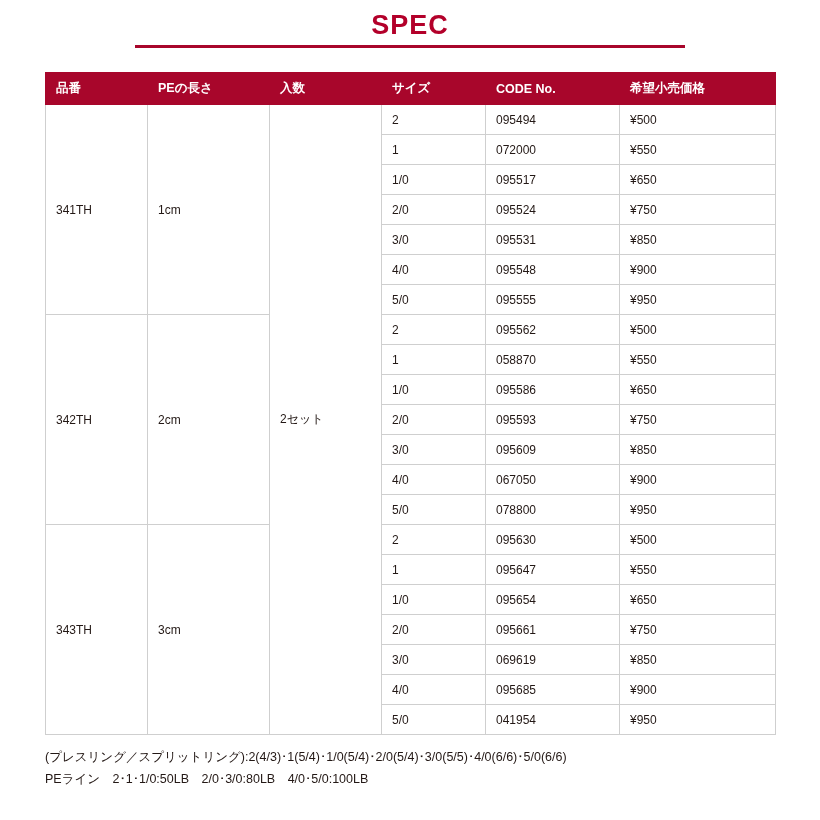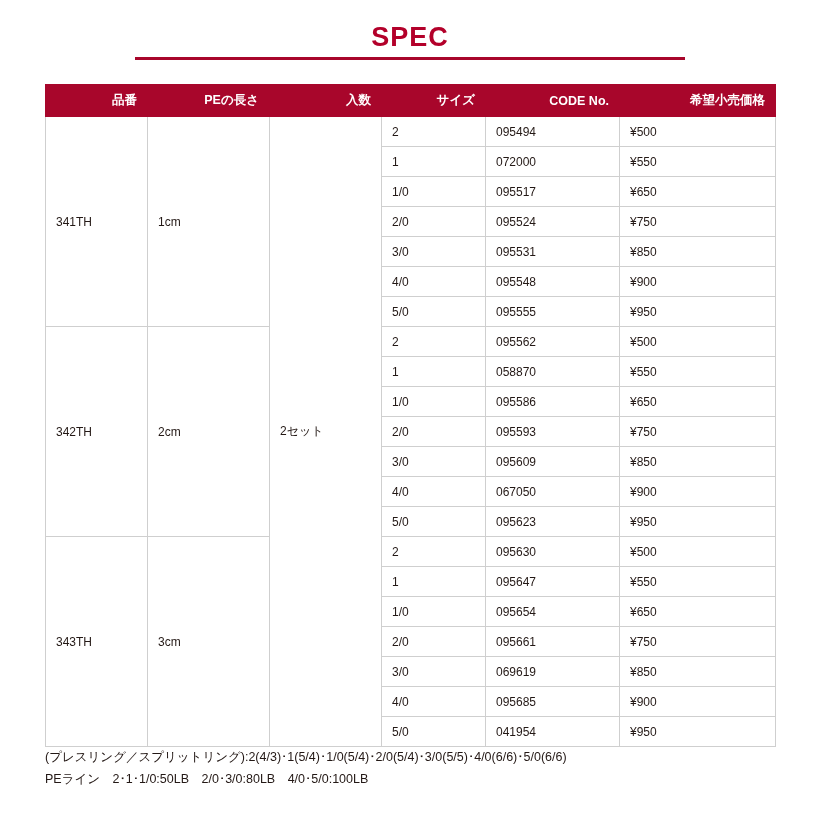--- a/index.html
+++ b/index.html
@@ -16,21 +16,21 @@
   }
   .page {
     position: relative;
     width: 820px;
     height: 820px;
     box-sizing: border-box;
   }
 
   
   .header {
-    padding-top: 24px;
+    padding-top: 12px;
     text-align: center;
   }
   .spec-title {
     font-family: "Liberation Sans", sans-serif;
     font-weight: bold;
     font-size: 27px;
     letter-spacing: 1px;
     color: #b3002a;
     line-height: 1.0;
   }
@@ -57,21 +57,21 @@
   table.spec {
     border-collapse: collapse;
     width: 730px;
     table-layout: fixed;
   }
   table.spec th {
     background: #a8062b;
     color: #ffffff;
     font-size: 12.5px;
     font-weight: bold;
-    text-align: right;
+    text-align: left;
     padding: 7px 10px;
     border: 1px solid #a8062b;
     height: 16px;
   }
   table.spec td {
     border: 1px solid #cfcfcf;
     font-size: 12px;
     padding: 6px 10px;
     height: 17px;
     vertical-align: middle;
@@ -83,21 +83,21 @@
   }
   .col1 { width: 102px; }
   .col2 { width: 122px; }
   .col3 { width: 112px; }
   .col4 { width: 104px; }
   .col5 { width: 134px; }
   .col6 { width: 156px; }
 
   
   .notes {
-    margin: 0 auto 0 auto;
+    margin: 12px auto 0 auto;
     width: 730px;
     font-size: 12.5px;
     line-height: 1.75;
     color: #231815;
   }
   .note-line {
     white-space: nowrap;
   }
 </style>
 </head>
@@ -198,21 +198,21 @@
           <td>095609</td>
           <td>¥850</td>
         </tr>
         <tr>
           <td>4/0</td>
           <td>067050</td>
           <td>¥900</td>
         </tr>
         <tr>
           <td>5/0</td>
-          <td>095623</td>
+          <td>078800</td>
           <td>¥950</td>
         </tr>
 
         <tr>
           <td class="merge" rowspan="7">343TH</td>
           <td class="merge" rowspan="7">3cm</td>
           <td>2</td>
           <td>095630</td>
           <td>¥500</td>
         </tr>

